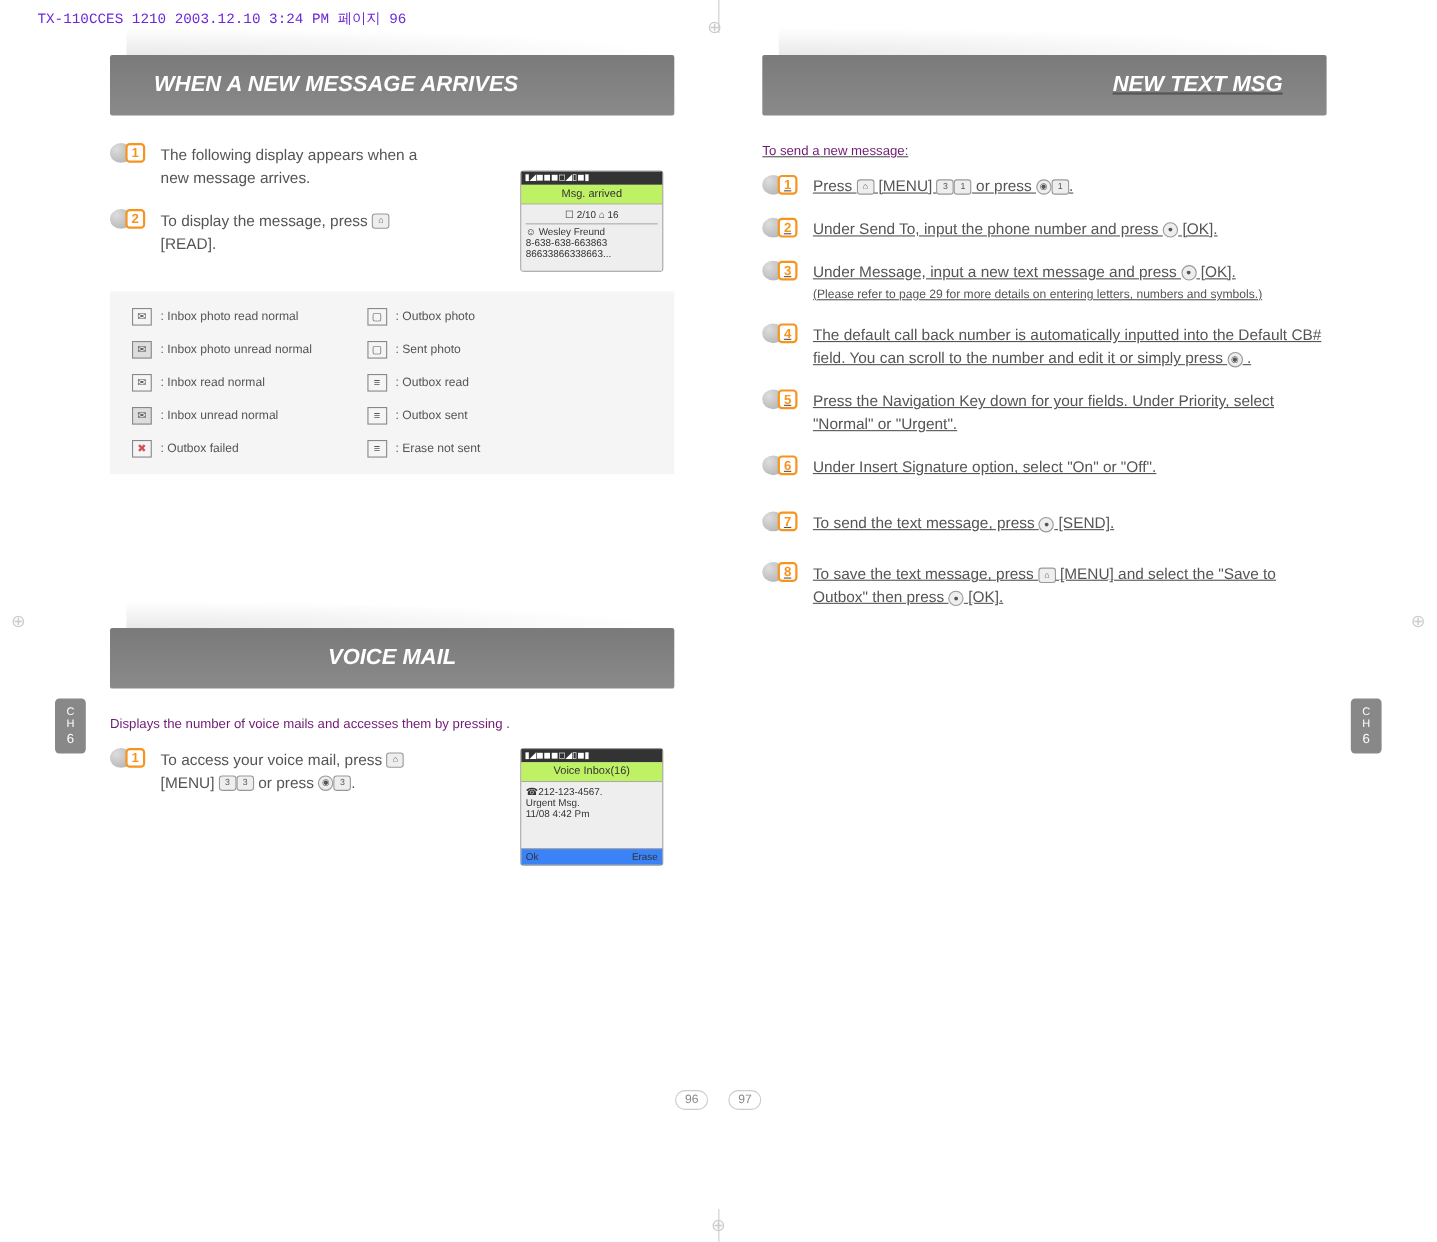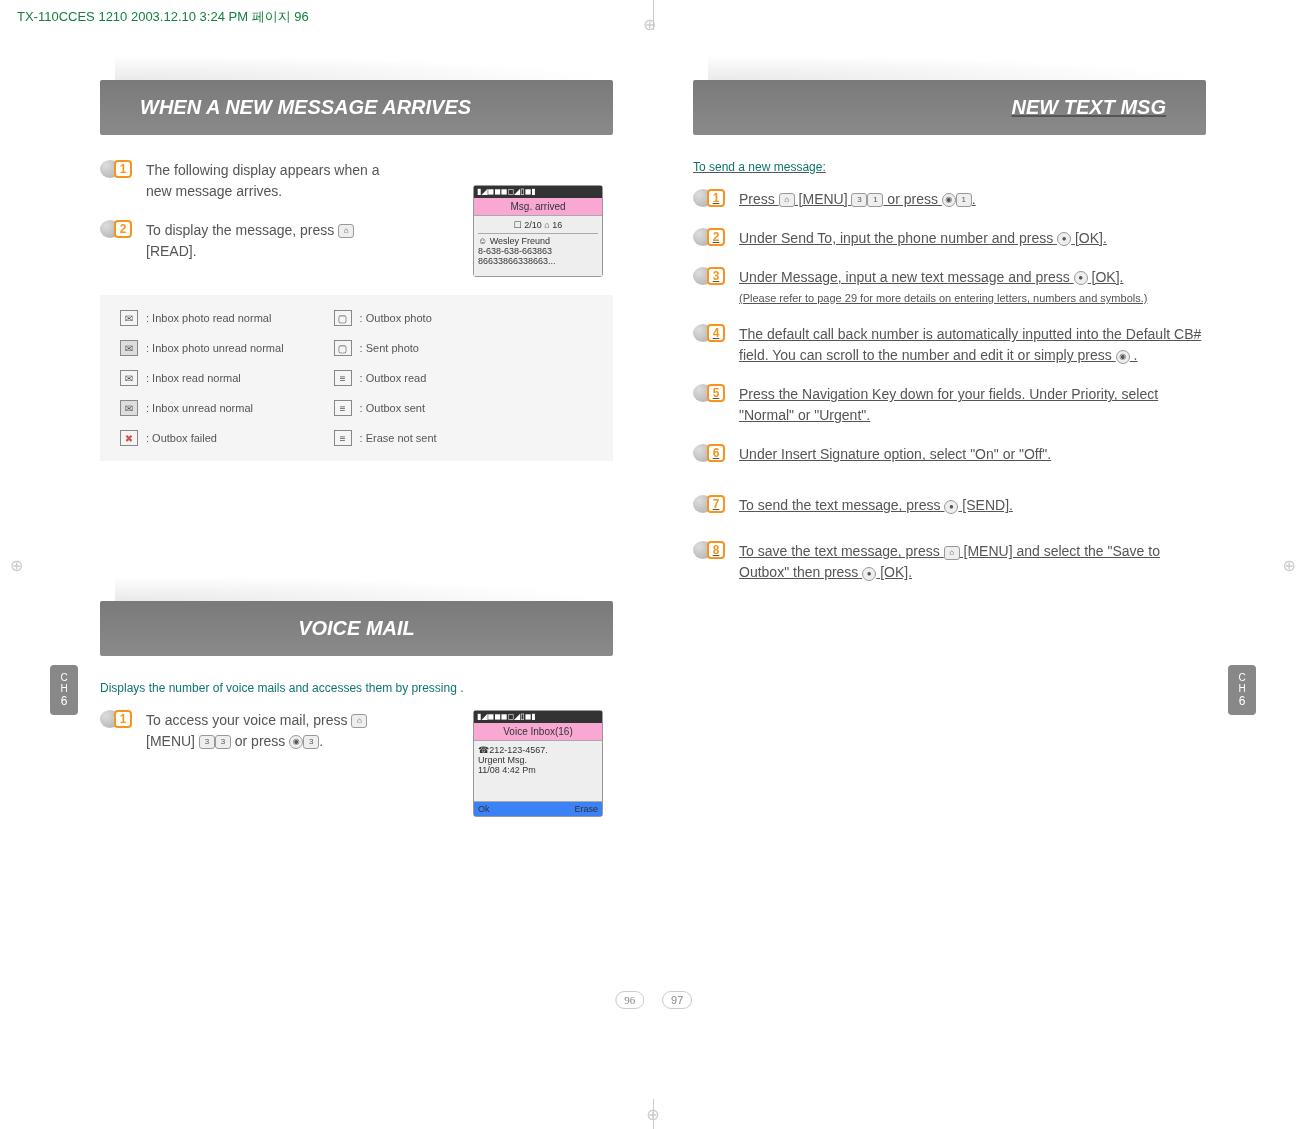--- a/index.html
+++ b/index.html
@@ -7,45 +7,44 @@
       font-family: Arial, Helvetica, sans-serif;
       background: #fff;
       width: 1306px;
       height: 1129px;
       position: relative;
       color: #555;
     }
     .header-text {
       position: absolute;
       top: 8px;
-      left: 17px;
+      left: 34px;
       font-size: 13px;
-      color: #15803d;
-      font-family: Liberation Sans, sans-serif;
+      color: #6d28d9;
+      font-family: Liberation Mono, monospace;
     }
     .crop-mark {
       position: absolute;
       border-color: #ccc;
     }
     .crop-top { top: 0; left: 50%; width: 1px; height: 30px; border-left: 1px solid #ccc; }
     .crop-bottom { bottom: 0; left: 50%; width: 1px; height: 30px; border-left: 1px solid #ccc; }
     .crop-plus-top { top: 15px; left: 50%; transform: translateX(-50%); width: 20px; height: 20px; }
     .crop-plus-top::before { content: '⊕'; color: #ccc; font-size: 16px; }
     .crop-plus-bottom { bottom: 5px; left: 50%; transform: translateX(-50%); }
     .crop-plus-bottom::before { content: '⊕'; color: #ccc; font-size: 16px; }
     .crop-plus-left { top: 50%; left: 10px; transform: translateY(-50%); }
     .crop-plus-left::before { content: '⊕'; color: #ccc; font-size: 16px; }
     .crop-plus-right { top: 50%; right: 10px; transform: translateY(-50%); }
     .crop-plus-right::before { content: '⊕'; color: #ccc; font-size: 16px; }
     
     .spread {
       display: flex;
       width: 100%;
       height: 100%;
-      padding-top: 30px;
       justify-content: flex-end;
     }
     .page {
       width: 50%;
       padding: 50px 60px 40px 60px;
       position: relative;
     }
     .page-left { padding-left: 100px; padding-right: 40px; }
     .page-right { padding-left: 40px; padding-right: 100px; text-decoration: underline; }
     
@@ -112,21 +111,21 @@
     }
     .step-note {
       font-size: 11px;
       color: #555;
       line-height: 1.4;
       margin-top: 3px;
     }
     
     .intro {
       font-size: 12px;
-      color: #0f766e;
+      color: #701a75;
       margin-bottom: 15px;
     }
     
     .phone-screen {
       width: 130px;
       background: #e0e0d8;
       border: 1px solid #999;
       border-radius: 3px;
       font-size: 10px;
       color: #333;
@@ -140,21 +139,21 @@
       font-size: 8px;
       padding: 1px 3px;
       display: flex;
       justify-content: space-between;
     }
     .phone-title {
       text-align: center;
       padding: 3px;
       font-size: 10px;
       border-bottom: 1px solid #aaa;
-      background: #f9a8d4;
+      background: #bef264;
     }
     .phone-body {
       padding: 4px;
       min-height: 60px;
       font-size: 9px;
       background: #eee;
     }
     .phone-footer {
       border-top: 1px solid #aaa;
       padding: 2px 4px;
@@ -217,21 +216,21 @@
     
     .page-num {
       position: absolute;
       bottom: 120px;
       font-size: 11px;
       color: #888;
       border: 1px solid #ccc;
       border-radius: 10px;
       padding: 2px 8px;
     }
-    .page-num-left { left: 50%; transform: translateX(-130%); font-family: Liberation Serif, serif; }
+    .page-num-left { left: 50%; transform: translateX(-130%); }
     .page-num-right { left: 50%; transform: translateX(30%); }
     
     .voicemail-section { margin-top: 140px; }
     .top-row { display: flex; gap: 10px; }
     .top-row .steps-col { flex: 1; }
   </style>
 </head>
 <body>
 
 <div class="header-text">TX-110CCES 1210  2003.12.10 3:24 PM  페이지 96</div>

